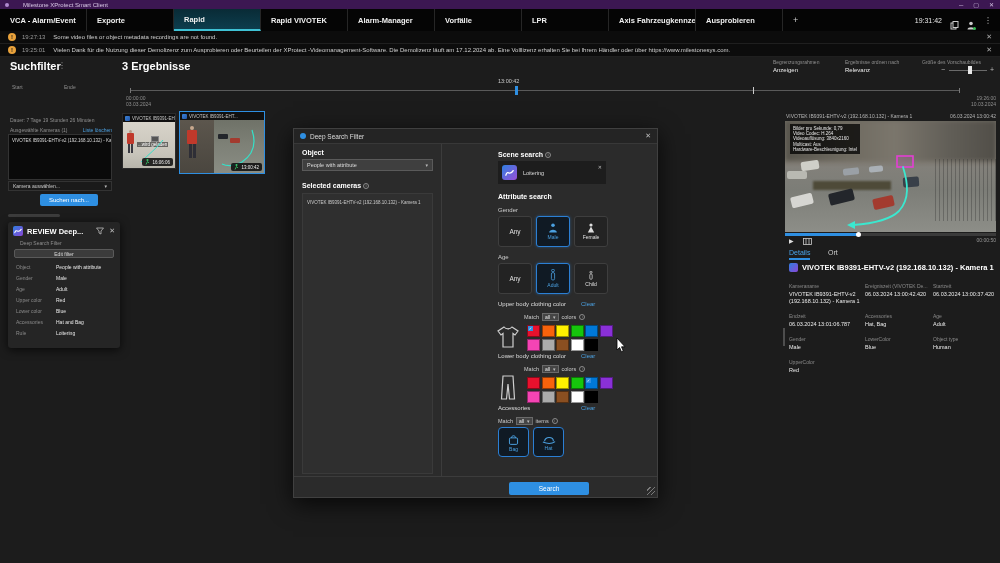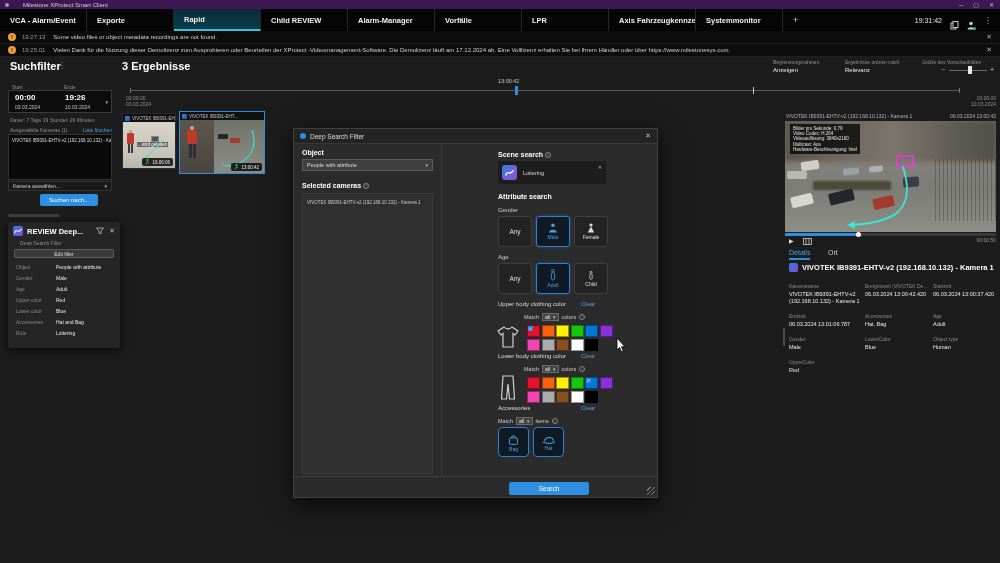--- a/index.html
+++ b/index.html
@@ -111,26 +111,26 @@
       <span>─</span>
       <span>▢</span>
       <span>✕</span>
     </div>
   </div>
 
   <div class="tabbar">
     <div class="tab">VCA - Alarm/Event</div>
     <div class="tab">Exporte</div>
     <div class="tab active">Rapid</div>
-    <div class="tab">Child REVIEW</div>
+    <div class="tab">Rapid VIVOTEK</div>
     <div class="tab">Alarm-Manager</div>
     <div class="tab">Vorfälle</div>
     <div class="tab">LPR</div>
     <div class="tab">Axis Fahrzeugkennzei...</div>
-    <div class="tab">Systemmonitor</div>
+    <div class="tab">Ausprobieren</div>
     <div class="tab plus">+</div>
     <div class="tab-right">
       <span class="clock">19:31:42</span>
       <span class="mini-ic">
         <svg width="9" height="9" viewBox="0 0 9 9">
             <rect x="1" y="2" width="5" height="6" fill="none" stroke="#ccc" stroke-width="1"></rect>
             <rect x="3" y="0.5" width="5" height="6" fill="#050505" stroke="#ccc" stroke-width="1"></rect>
           </svg>
       </span>
       <span class="mini-ic">
@@ -155,27 +155,20 @@
     <span class="ntime">19:25:01</span>
     <span class="ntext">Vielen Dank für die Nutzung dieser Demolizenz zum Ausprobieren oder Beurteilen der XProtect -Videomanagement-Software. Die Demolizenz läuft am 17.12.2024 ab. Eine Volllizenz erhalten Sie bei Ihrem Händler oder über https://www.milestonesys.com.</span>
     <span class="nclose">✕</span>
   </div>
 
   <div class="abs h1" style="left:10px;top:60px;">Suchfilter</div>
   <div class="abs" style="left:58px;top:61px;color:#999;font-size:8px;">⋮</div>
 
   <div class="abs lbl" style="left:12px;top:84px;">Start</div>
   <div class="abs lbl" style="left:64px;top:84px;">Ende</div>
-  <div class="datebox">
-    <div class="abs timeval" style="left:6px;top:2px;">00:00</div>
-    <div class="abs dateval" style="left:6px;top:13px;">03.03.2024</div>
-    <div class="abs timeval" style="left:56px;top:2px;">19:26</div>
-    <div class="abs dateval" style="left:56px;top:13px;">10.03.2024</div>
-    <div class="abs caret" style="right:3px;top:8px;">▾</div>
-  </div>
   <div class="abs lbl" style="left:10px;top:117px;">Dauer: 7 Tage 19 Stunden 26 Minuten</div>
 
   <div class="abs lbl" style="left:10px;top:127px;">Ausgewählte Kameras (1)</div>
   <div class="abs link" style="right:888px;top:127px;white-space:nowrap;">Liste löschen</div>
   <div class="listbox">
     <span>VIVOTEK IB9391-EHTV-v2 (192.168.10.132) - Kam...</span>
   </div>
   <div class="selbox">
     <span>Kamera auswählen...</span>
     <span class="caret">▾</span>

